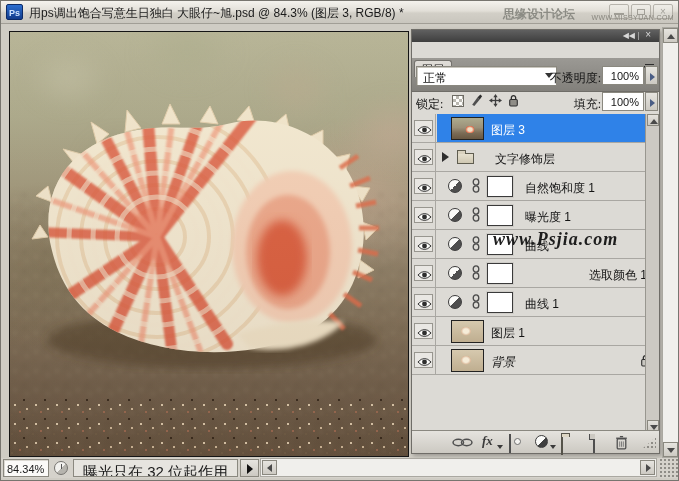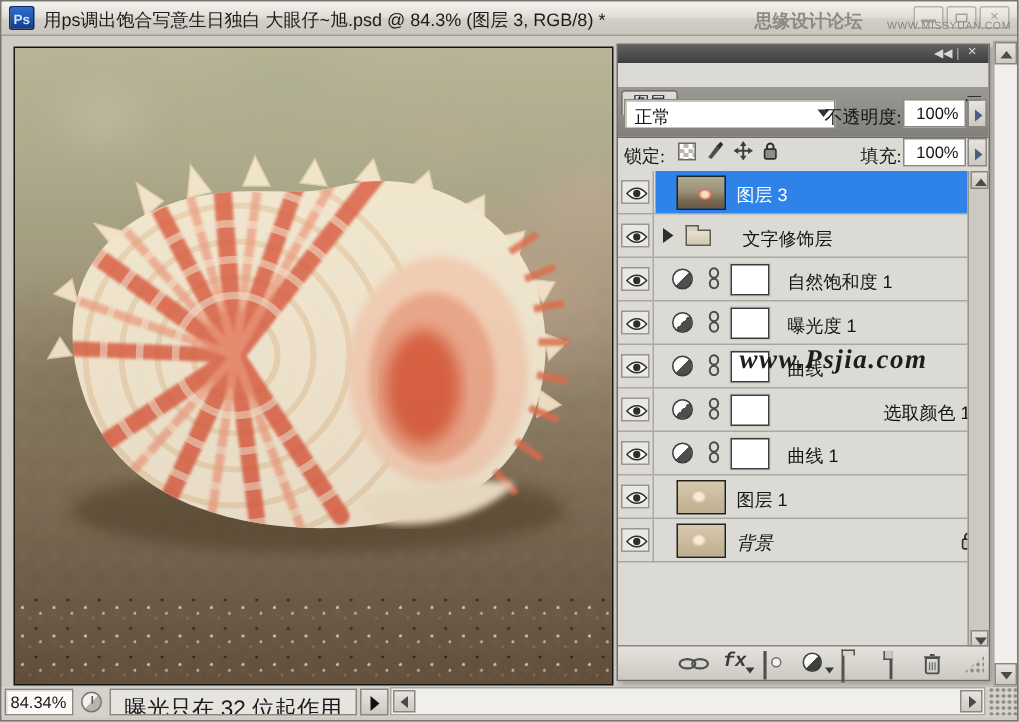--- a/index.html
+++ b/index.html
@@ -134,21 +134,21 @@
   .lsbtn { position:absolute; left:1px; width:12px; height:12px;
     background:linear-gradient(180deg,#e4e2dd,#cbc8c1); border:1px solid #8a887f; }
   .tri-up { position:absolute; left:2px; top:4px; border-left:4px solid transparent;
     border-right:4px solid transparent; border-bottom:5px solid #4a4a4a; }
   .tri-dn { position:absolute; left:2px; top:4px; border-left:4px solid transparent;
     border-right:4px solid transparent; border-top:5px solid #4a4a4a; }
 
   .panel-bottom { position:absolute; left:0; bottom:0; right:0; height:23px;
     background:linear-gradient(180deg,#e5e3de,#ccc9c2); border-top:1px solid #8a8880; }
   .pb-icon { position:absolute; top:4px; }
-  .fx-text { font-family:Liberation Mono, monospace; font-style:italic;
+  .fx-text { font-family:Liberation Serif, serif; font-style:italic;
     font-weight:bold; font-size:13px; color:#3a3a3a; line-height:14px; }
   .mini-tri { position:absolute; border-left:3px solid transparent; border-right:3px solid transparent;
     border-top:4px solid #3a3a3a; }
   .btn-mask { width:16px; height:13px; background:#b9b7b2; border:1px solid #4f4f4f; position:relative; }
   .btn-mask i { position:absolute; left:4px; top:2.5px; width:7px; height:7px; border-radius:50%;
     background:#f4f3f0; border:1px solid #6f6f6f; }
   .btn-adj { width:13px; height:13px; border-radius:50%; border:1px solid #3c3c3c;
     background:linear-gradient(135deg,#fbfbf9 50%,#3f3f3f 50%); }
   .btn-folder { width:17px; height:12px; background:linear-gradient(180deg,#e8e4d6,#cfc9b6);
     border:1px solid #55534a; position:relative; }

